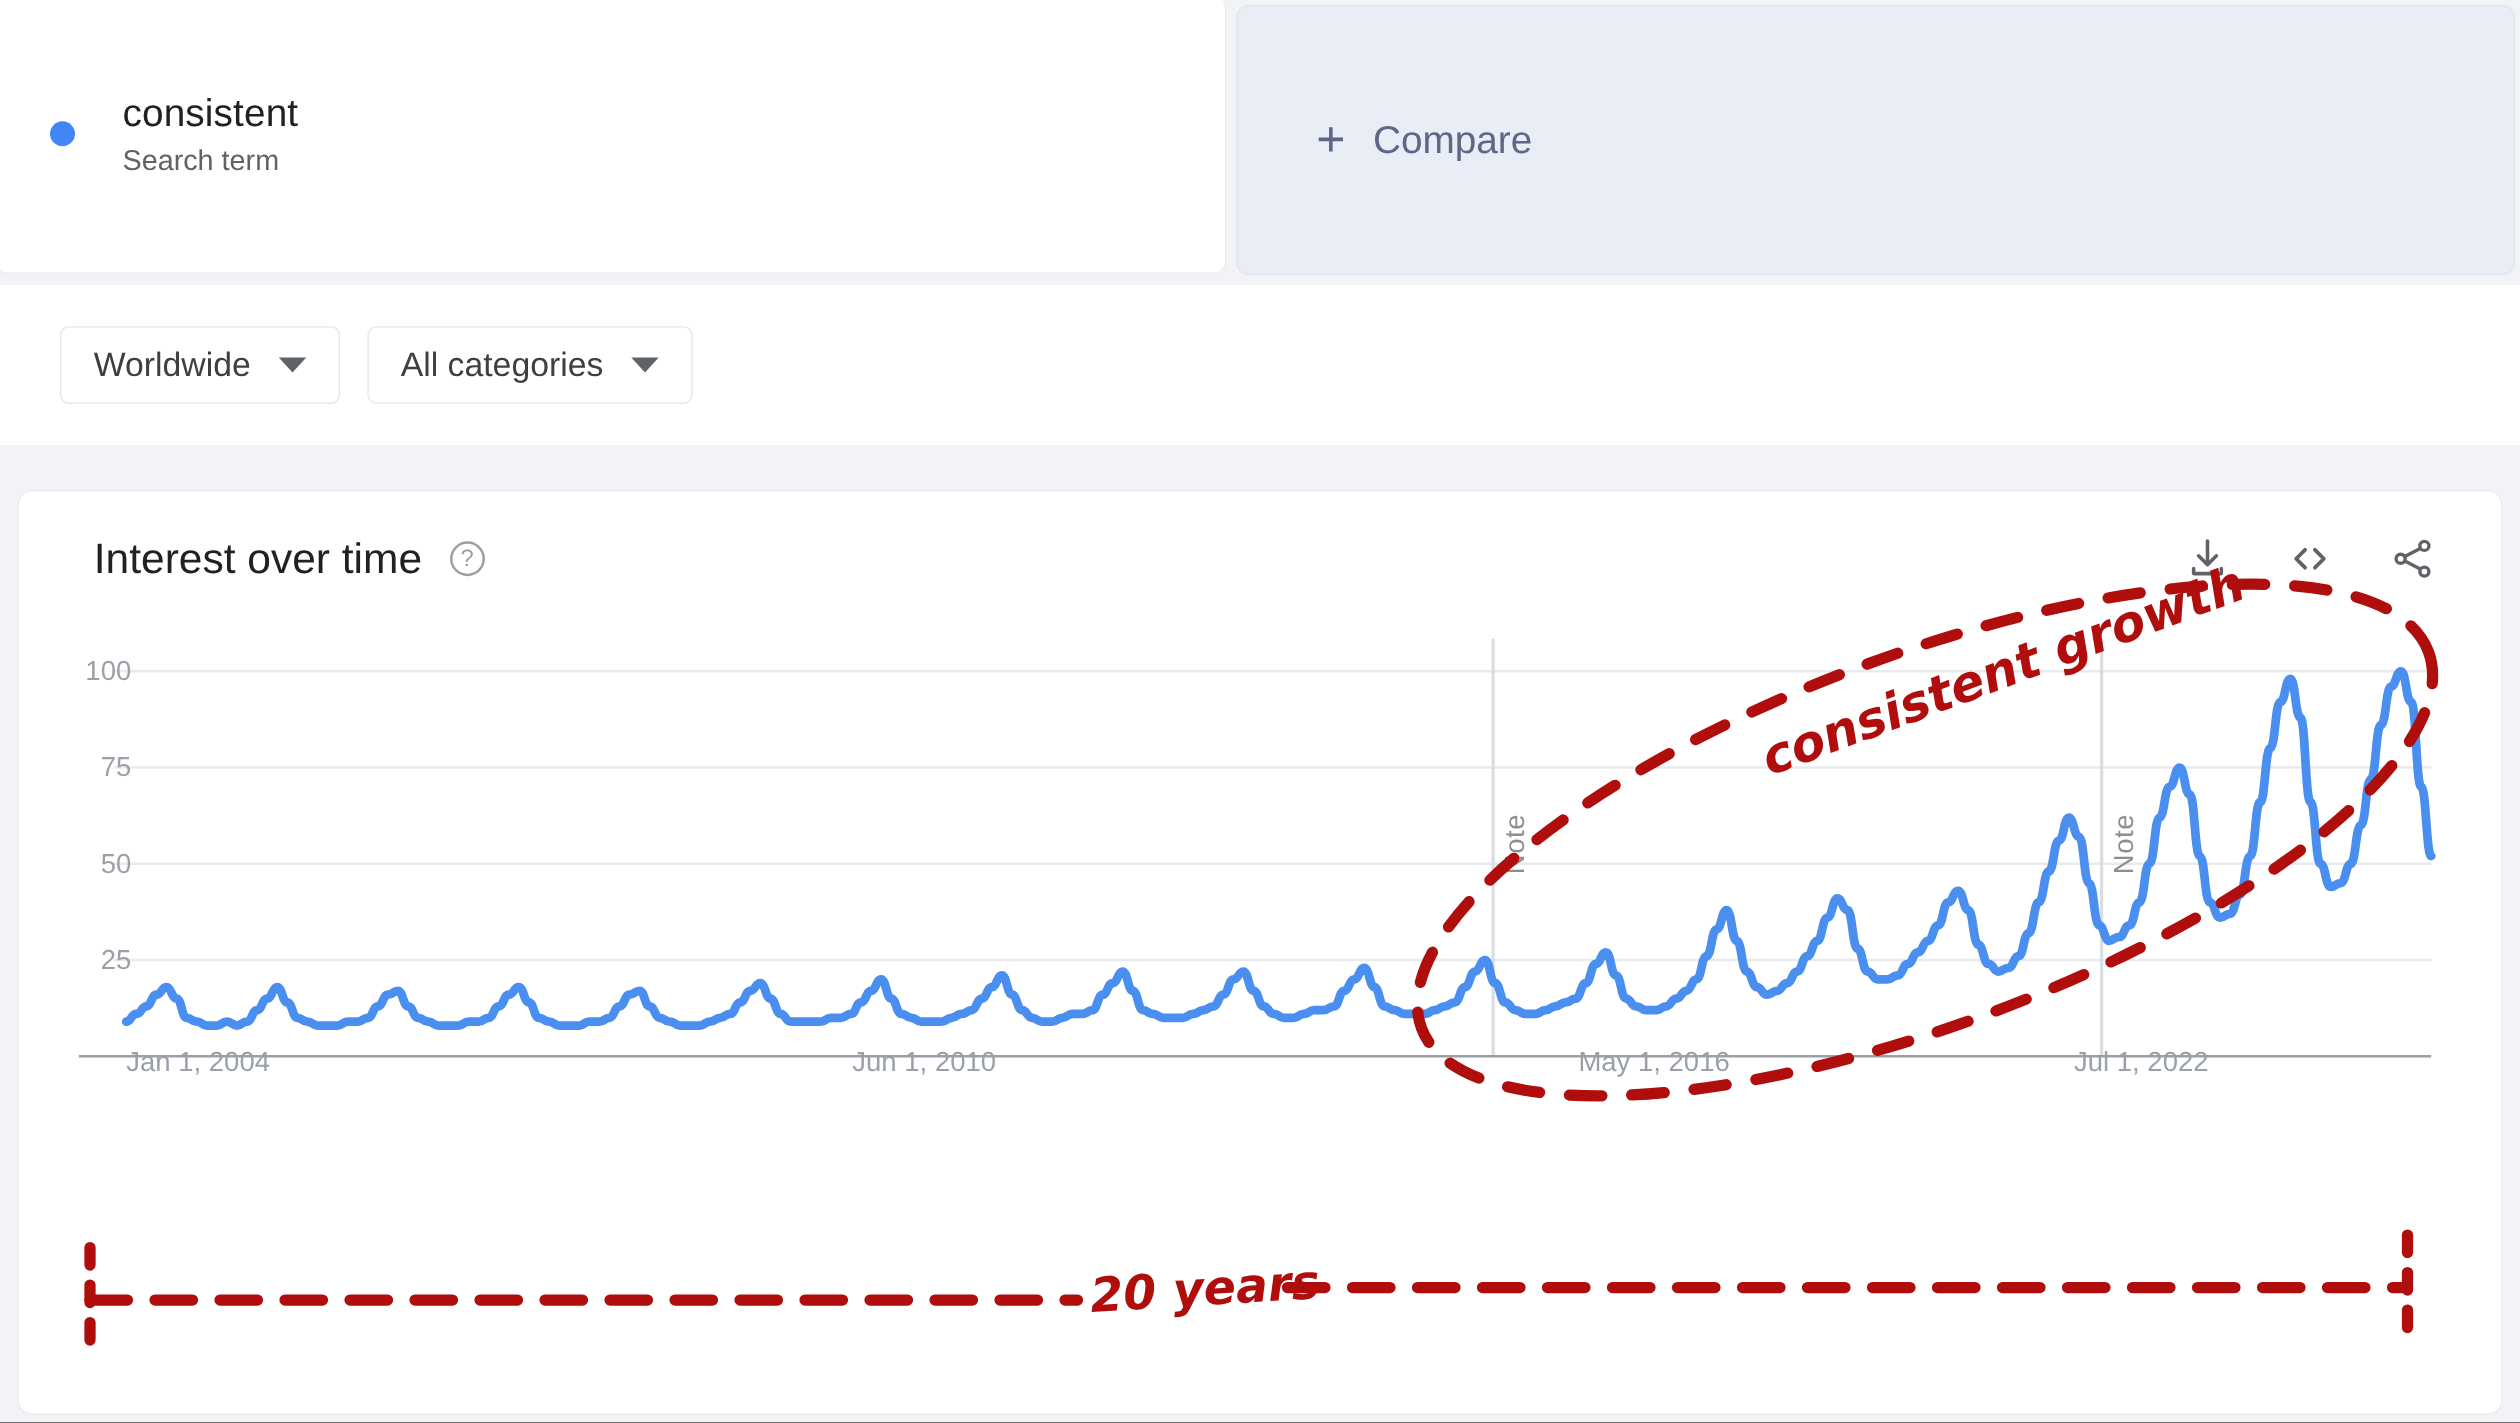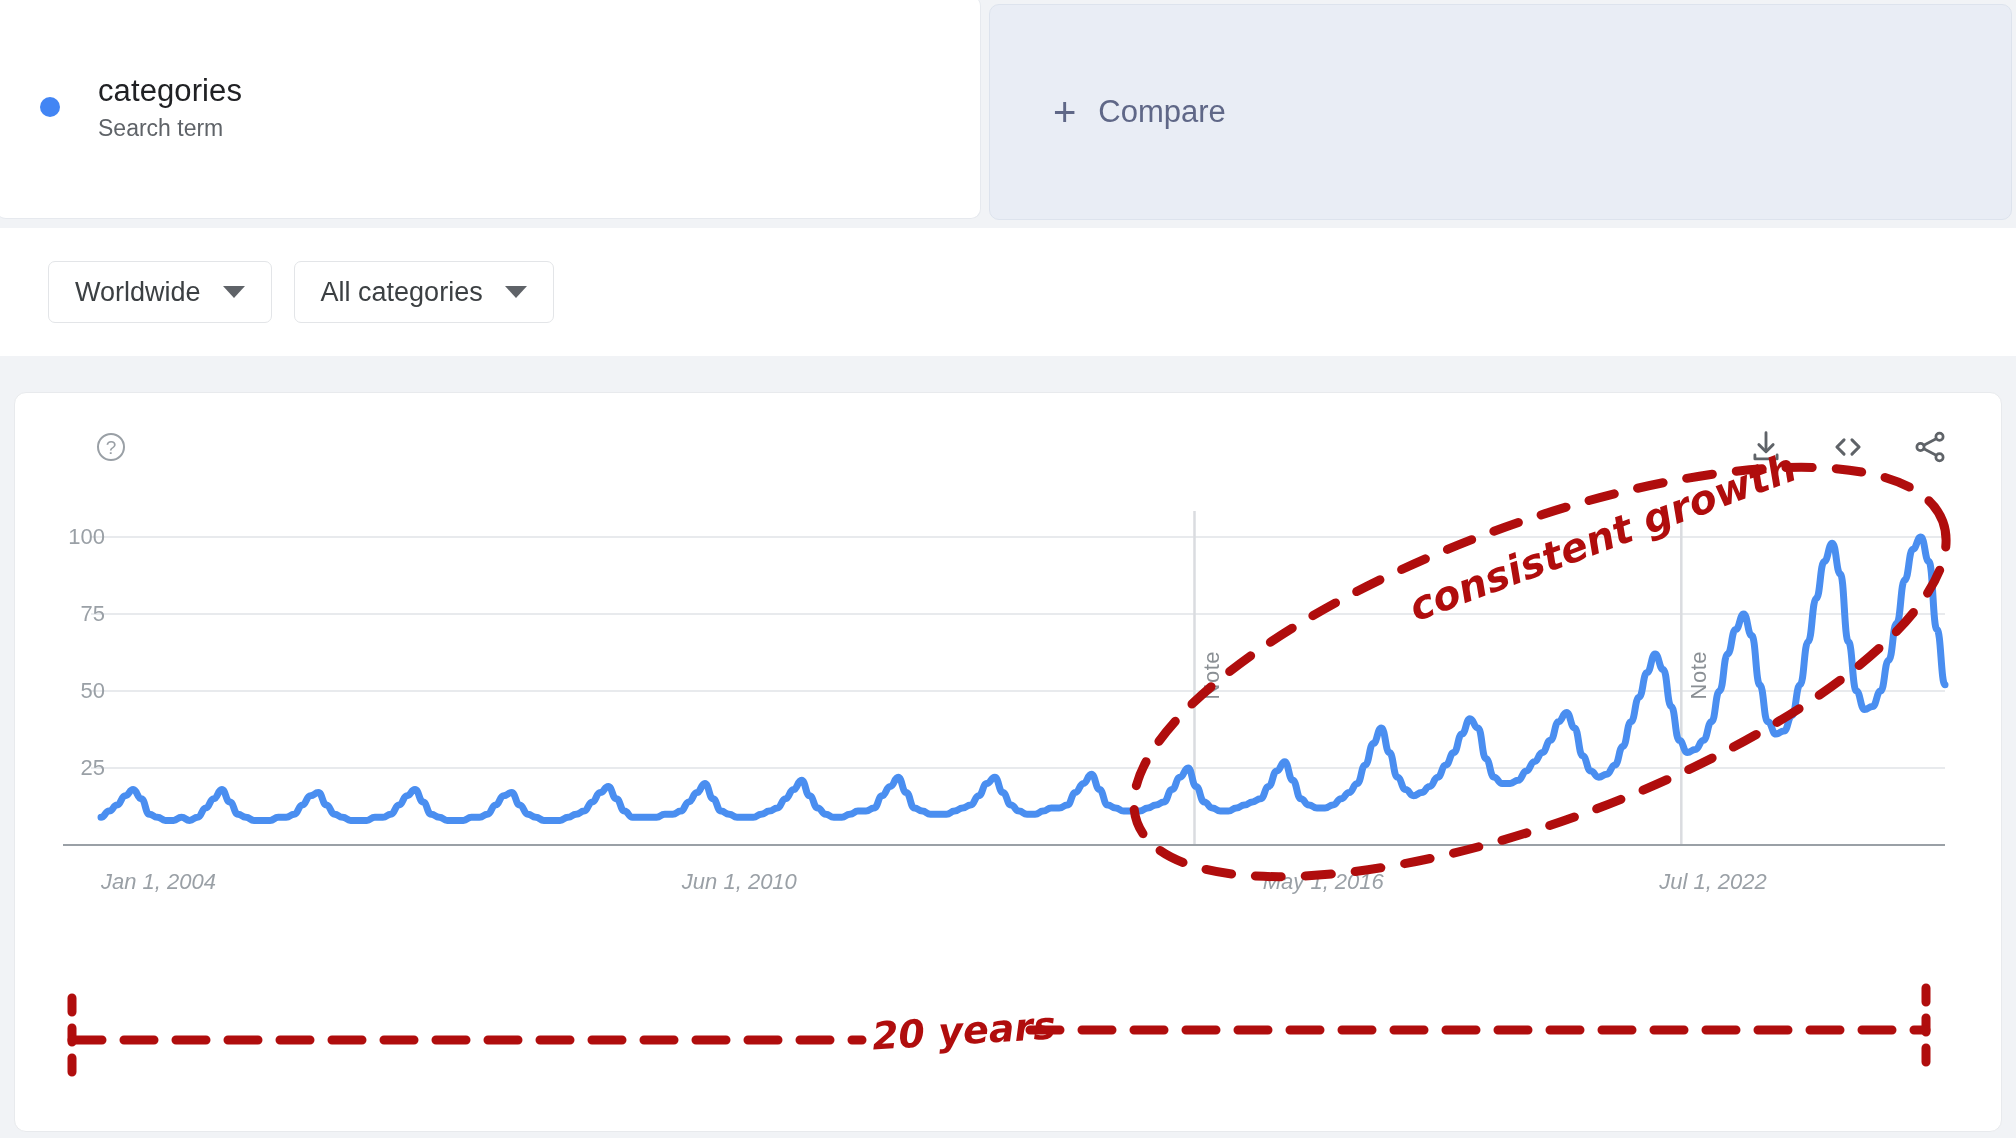--- a/index.html
+++ b/index.html
@@ -120,23 +120,22 @@
     position: absolute; left: 0; top: 108px;
     width: 1988px; height: 632px;
   }
   #plot-svg { position: absolute; left: 0; top: 0; width: 1988px; height: 632px; }
   .ylabel {
     position: absolute; right: 0; font-size: 22px; color: #9aa0a6;
     text-align: right; transform: translateY(-50%);
   }
   #ylabels { position: absolute; left: 18px; top: 0; width: 72px; height: 632px; }
   .xlabel {
-    position: absolute; font-size: 22px; color: #9aa0a6; top: 368px;
+    position: absolute; font-size: 22px; color: #9aa0a6; top: 336px;
     white-space: nowrap;
-    font-style: italic;
   }
   .note-marker {
     position: absolute; font-size: 22px; color: #8a8f94;
     writing-mode: vertical-rl; transform: rotate(180deg);
     letter-spacing: .5px;
   }
   
   .annot-text {
     position: absolute;
     color: #b00d0d;
@@ -152,21 +151,21 @@
 </head>
 <body>
 
 <div id="page">
 
   <div id="top-row">
 
     <div class="term-card">
       <div class="term-dot"></div>
       <div class="term-texts">
-        <div class="term-name">categories</div>
+        <div class="term-name">consistent</div>
         <div class="term-type">Search term</div>
       </div>
     </div>
 
     <div class="compare-card">
       <span class="compare-plus">+</span>
       <span class="compare-label">Compare</span>
     </div>
   </div>
 
@@ -177,20 +176,21 @@
     </div>
     <div class="filter-chip">
       <span class="chip-label">All categories</span>
       <span class="caret"></span>
     </div>
   </div>
 
   <div id="chart-card">
 
     <div id="chart-header">
+      <span id="chart-title">Interest over time</span>
       <span id="help-icon">?</span>
 
       <div id="header-actions">
         <span class="action-icon">
           <svg viewBox="0 0 24 24" fill="none" stroke="#5f6368" stroke-width="1.8" stroke-linecap="round" stroke-linejoin="round">
             <path d="M12 3v11"></path>
               <path d="M7.5 10.5L12 15l4.5-4.5"></path>
             <path d="M5 17v2.5h14V17"></path>
           </svg>
         </span>

